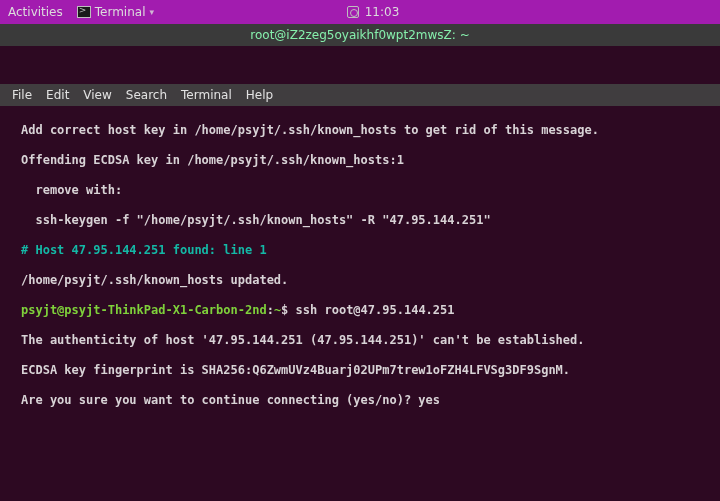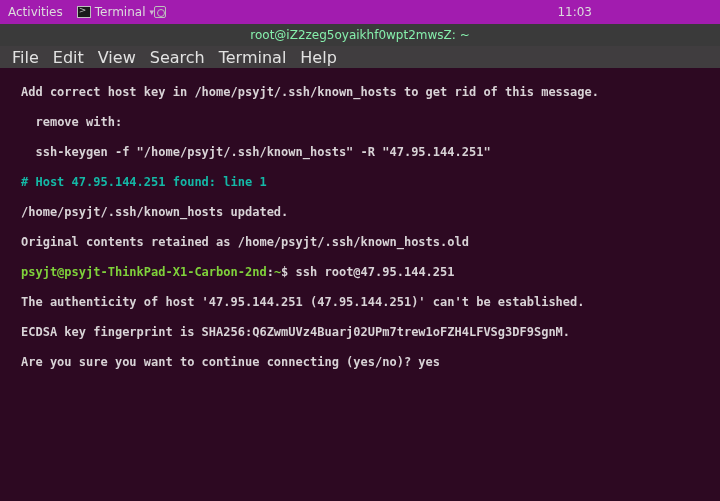--- a/index.html
+++ b/index.html
@@ -15,21 +15,21 @@
   .top-panel {
     height: 24px;
     background: #a21caf;
     display: flex;
     align-items: center;
     color: #dcdcdc;
     font-size: 12px;
     padding: 0 8px;
   }
   .top-panel .left { display: flex; align-items: center; gap: 14px; }
-  .top-panel .center { flex: 1; display: flex; justify-content: space-between; align-items: center; gap: 6px; }
+  .top-panel .center { flex: 1; display: flex; justify-content: center; align-items: center; gap: 6px; }
   .top-panel .right { width: 120px; }
   .term-app { display: flex; align-items: center; gap: 4px; }
   .term-icon { width: 14px; height: 12px; border: 1px solid #bdbdbd; display: inline-block; position: relative; background:#1a1a1a;}
   .term-icon::after { content:">"; position:absolute; left:1px; top:-2px; font-size:9px; color:#bdbdbd;}
   .chev { font-size: 9px; opacity: .8; }
   .clock-icon { width:12px; height:12px; border:1px solid #bdbdbd; border-radius:2px; display:inline-block; position:relative;}
   .clock-icon::before{content:"";position:absolute;left:2px;top:2px;width:6px;height:6px;border:1px solid #bdbdbd;border-radius:50%;}
 
   
   .title-bar {
@@ -44,21 +44,22 @@
 
   
   .menu-bar {
     height: 22px;
     background: #403d3f;
     display: flex;
     align-items: center;
     gap: 2px;
     padding: 0 6px;
     color: #e2e2e2;
-    font-size: 16px;
+    font-size: 12px;
+    margin-top: 38px;
   }
   .menu-item { padding: 2px 6px; cursor: default; }
 
   
   .terminal {
     background: #2d0922;
     color: #d8d3d6;
     font-family: "DejaVu Sans Mono","Ubuntu Mono",Menlo,Consolas,monospace;
     font-size: 12px;
     line-height: 15px;
@@ -99,25 +100,25 @@
   <span class="menu-item">File</span>
   <span class="menu-item">Edit</span>
   <span class="menu-item">View</span>
   <span class="menu-item">Search</span>
   <span class="menu-item">Terminal</span>
   <span class="menu-item">Help</span>
 </div>
 
 <div class="terminal">
 <div class="line">Add correct host key in /home/psyjt/.ssh/known_hosts to get rid of this message.</div>
+<div class="line">Offending ECDSA key in /home/psyjt/.ssh/known_hosts:1</div>
 <div class="line">  remove with:</div>
 <div class="line">  ssh-keygen -f "/home/psyjt/.ssh/known_hosts" -R "47.95.144.251"</div>
 <div class="line red"># Host 47.95.144.251 found: line 1</div>
 <div class="line">/home/psyjt/.ssh/known_hosts updated.</div>
-<div class="line">Original contents retained as /home/psyjt/.ssh/known_hosts.old</div>
 <div class="line"><span class="prompt-user">psyjt@psyjt-ThinkPad-X1-Carbon-2nd</span><span>:</span><span class="prompt-user">~</span><span>$</span><span> ssh root@47.95.144.251</span></div>
 <div class="line">The authenticity of host '47.95.144.251 (47.95.144.251)' can't be established.</div>
 <div class="line">ECDSA key fingerprint is SHA256:Q6ZwmUVz4Buarj02UPm7trew1oFZH4LFVSg3DF9SgnM.</div>
 <div class="line">Are you sure you want to continue connecting (yes/no)? yes</div>
 
 
 
 
 
 

